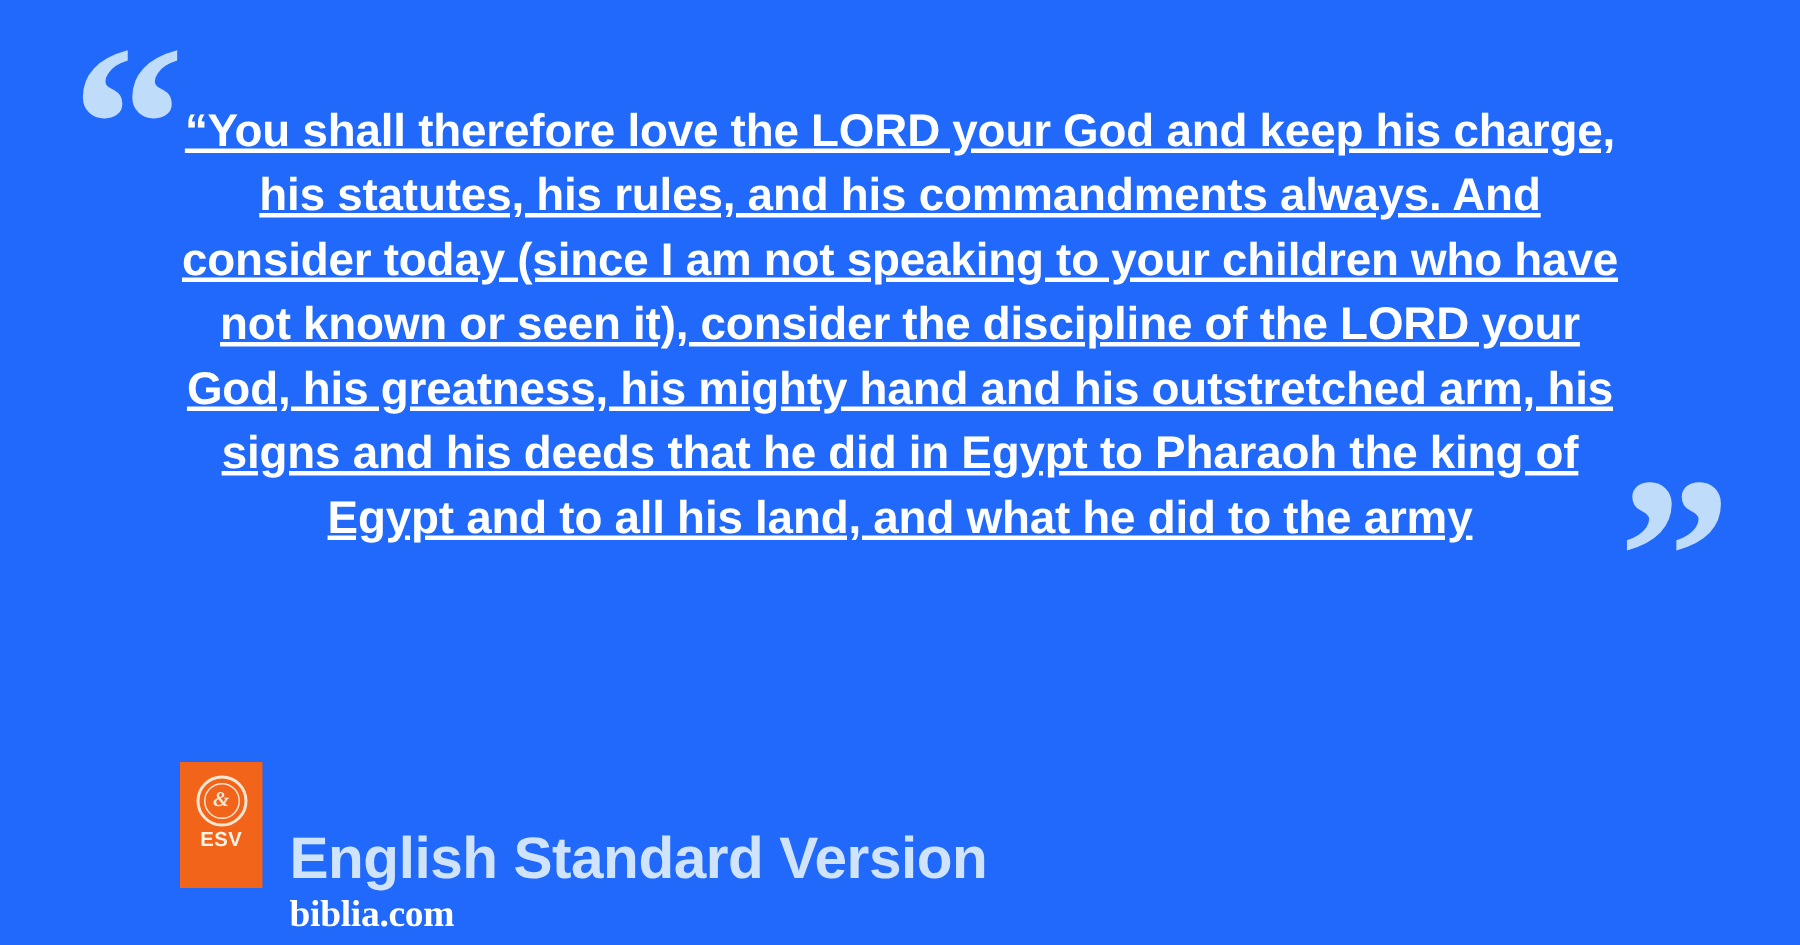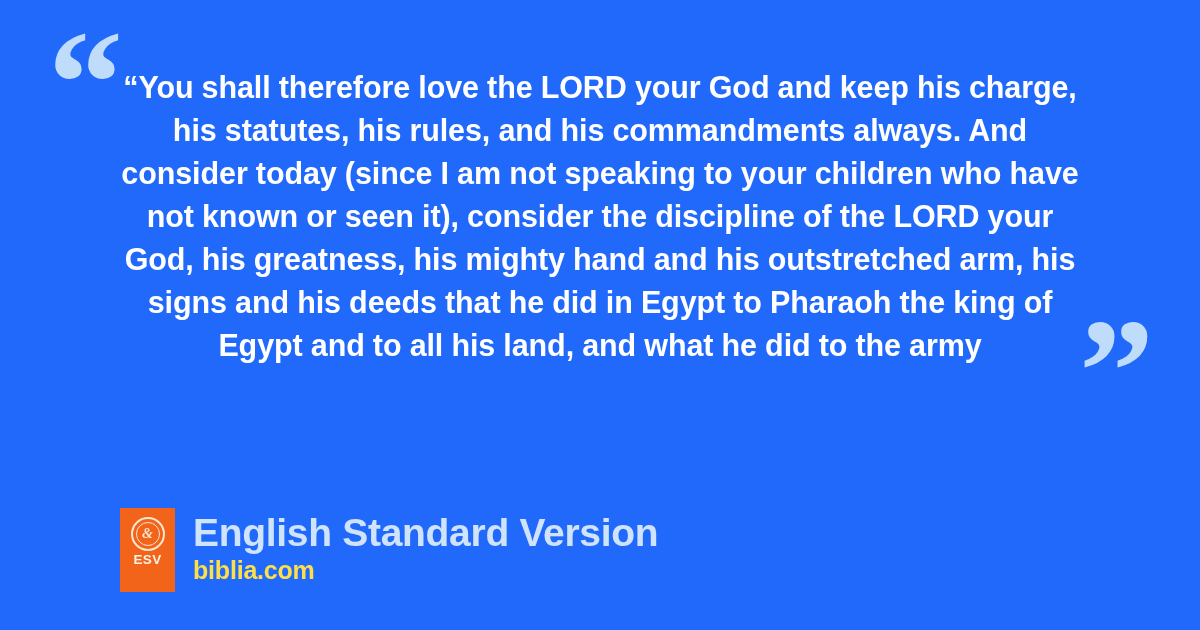--- a/index.html
+++ b/index.html
@@ -53,20 +53,21 @@
   }
   #verse-text {
     margin: 0;
     color: #ffffff;
     font-family: "Liberation Sans", sans-serif;
     font-weight: 700;
     font-size: 30.5px;
     line-height: 43px;
     letter-spacing: -0.1px;
     word-spacing: -0.2px;
+    text-decoration: underline;
   }
 
   
   #footer {
     position: absolute;
     left: 120px;
     top: 508px;
     display: flex;
     flex-direction: row;
     align-items: flex-start;
@@ -125,32 +126,33 @@
     color: #fdf2e6;
     line-height: 1;
   }
 
   #footer-text {
     margin-left: 18px;
     display: flex;
     flex-direction: column;
     justify-content: flex-start;
     padding-top: 2px;
+    margin-top: 40px;
   }
   #version-name {
     color: #cfe3fb;
     font-family: "Liberation Sans", sans-serif;
     font-weight: 700;
     font-size: 39px;
     line-height: 46px;
     letter-spacing: -0.3px;
   }
   #site-name {
-    color: #fde047;
-    font-family: Liberation Sans, sans-serif;
+    color: #ffffff;
+    font-family: Liberation Serif, serif;
     font-weight: 700;
     font-size: 25px;
     line-height: 30px;
     letter-spacing: -0.2px;
     margin-top: -1px;
   }
 </style>
 </head>
 <body>
 

